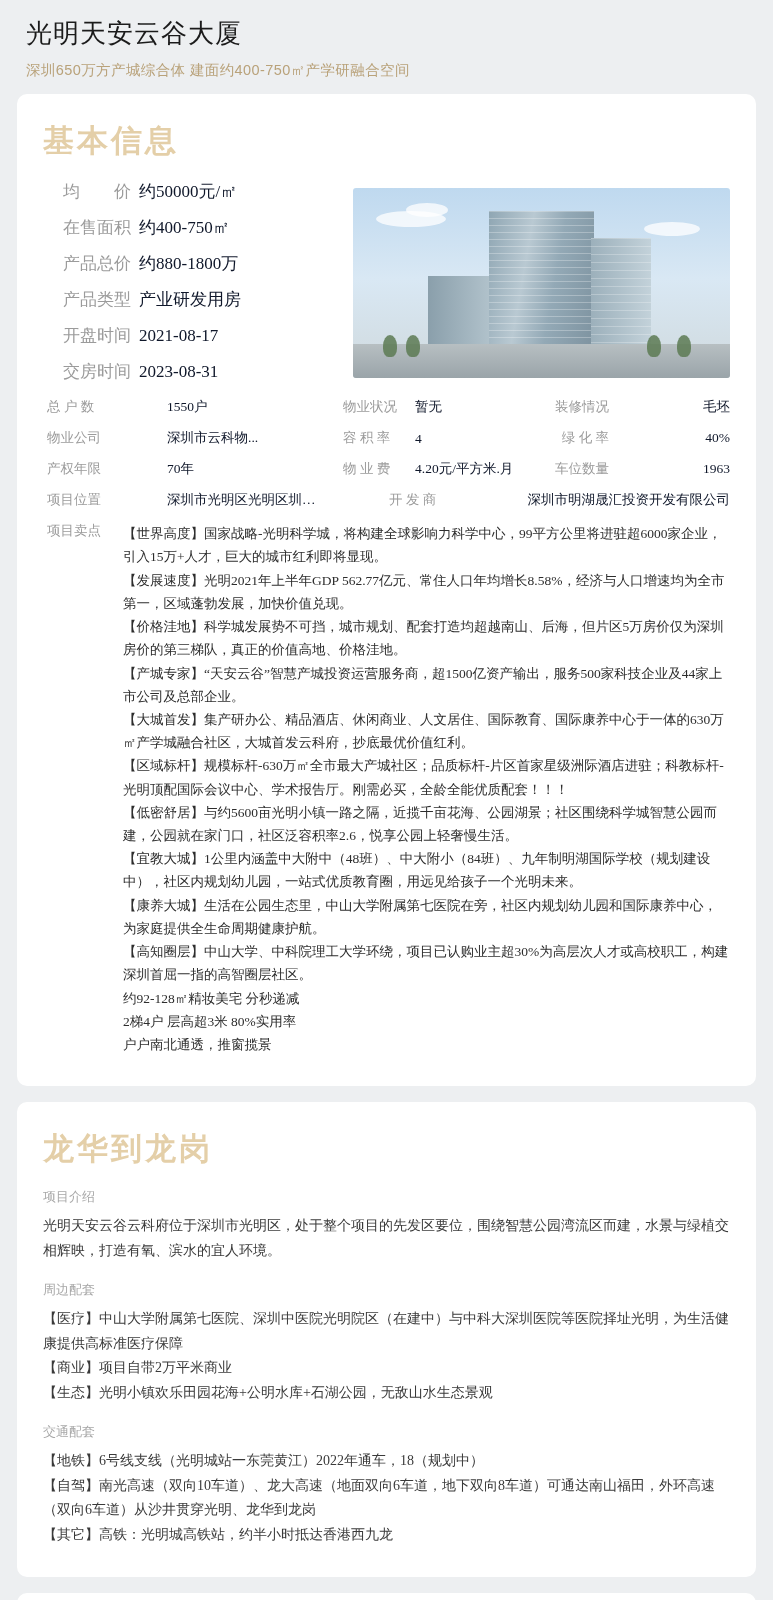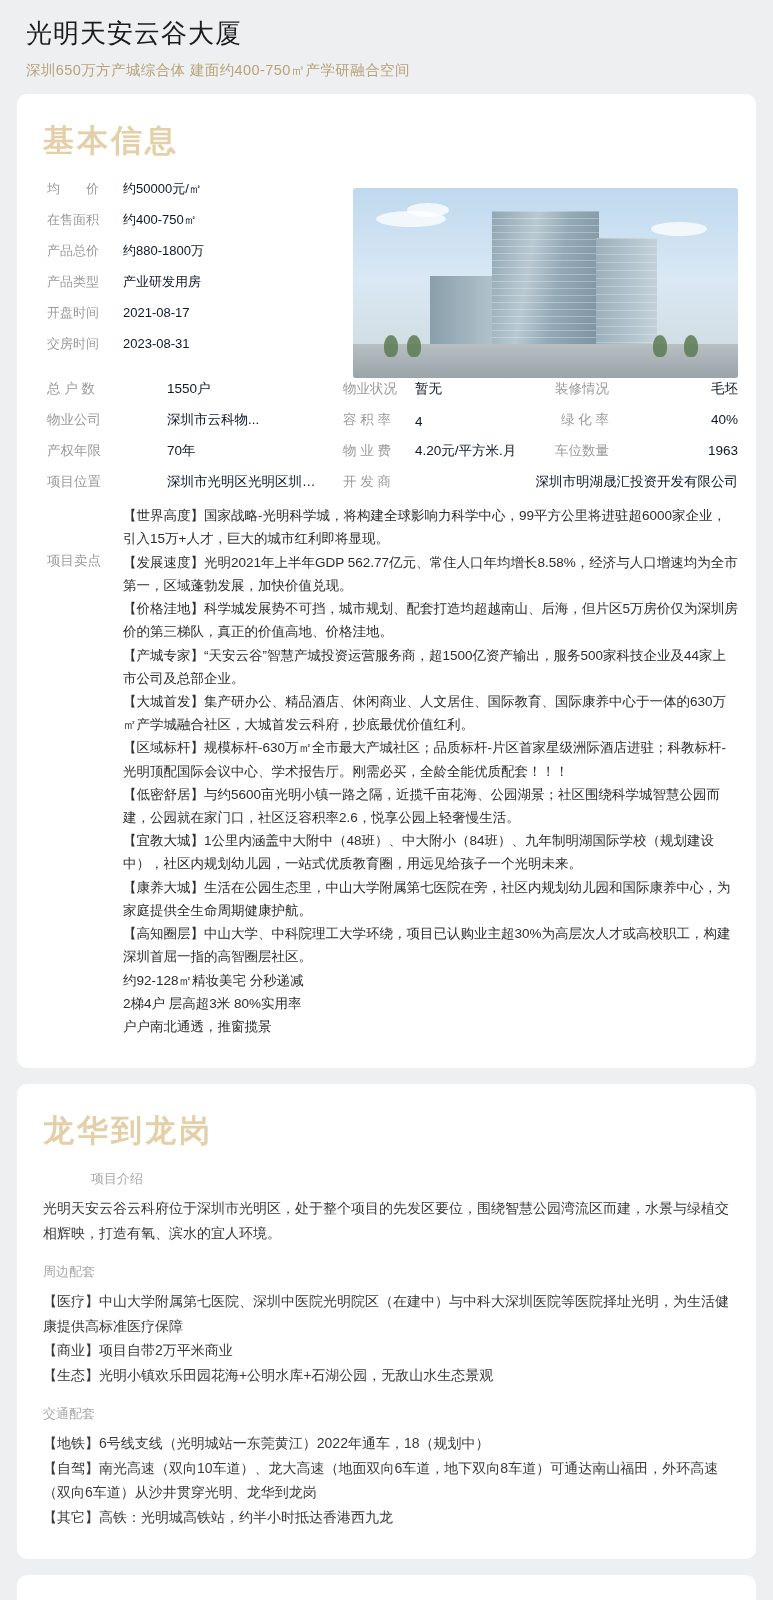--- a/index.html
+++ b/index.html
@@ -31,21 +31,21 @@
     letter-spacing: 0.4px;
   }
 
   
   .card {
     background: #ffffff;
     border-radius: 10px;
     margin: 0 17px 16px 17px;
     padding: 22px 22px 26px 22px;
   }
-  .card.pad-lg { padding: 26px 18px 30px 26px; }
+  .card.pad-lg { padding: 26px 26px 30px 26px; font-family: Liberation Serif, serif; }
 
   .section-title {
     font-size: 31px;
     font-weight: bold;
     color: #e4cfa8;
     letter-spacing: 3px;
     margin-bottom: 18px;
   }
 
   
@@ -116,21 +116,22 @@
     position: absolute; bottom: 11%; width: 14px; height: 22px;
     background: #5c7a52; border-radius: 50% 50% 40% 40%;
     opacity: .85;
   }
 
   
   .kv-row {
     display: flex;
     align-items: baseline;
     margin-bottom: 13px;
-    font-size: 13px;
+    font-size: 17px;
+    margin-left: 16px;
   }
   .kv-label {
     color: #9b9b9b;
     width: 76px;
     flex: 0 0 76px;
     letter-spacing: 0;
     white-space: nowrap;
   }
   .kv-label.spread {
     display: flex;
@@ -160,36 +161,36 @@
   .cell.c2 .kv-label { width: 72px; flex: 0 0 72px; }
   .cell.c3 .kv-label { width: 66px; flex: 0 0 66px; }
 
   
   .points {
     display: flex;
     font-size: 13.5px;
     margin-top: 2px;
     padding-left: 4px;
   }
-  .points .kv-label { width: 76px; flex: 0 0 76px; color:#9b9b9b;margin-top:48px; }
+  .points .kv-label { width: 76px; flex: 0 0 76px; color:#9b9b9b; }
   .points-body {
     flex: 1;
     color: #2d2d2d;
     line-height: 1.72;
     white-space: pre-wrap;
     word-break: break-all;
   }
 
   
   .sub-title {
     font-size: 13px;
     color: #a8a8a8;
     margin: 18px 0 8px 0;
   }
-  .sub-title.first { margin-top: 8px; margin-left: 48px; }
+  .sub-title.first { margin-top: 8px; }
   .para {
     font-size: 14px;
     line-height: 1.75;
     color: #3a3a3a;
     white-space: pre-wrap;
     word-break: break-all;
   }
 
   
   .consultant-card {
@@ -304,21 +305,21 @@
           <span class="kv-label">车位数量</span>
           <span class="kv-value">1963</span>
         </div>
       </div>
 
       <div class="grid-row">
         <div class="cell c1">
           <span class="kv-label spread">项目位置</span>
           <span class="kv-value">深圳市光明区光明区圳…</span>
         </div>
-        <div class="cell c2" style="flex:0 0 72px;">
+        <div class="cell c2" style="flex:0 0 72px;margin-left:46px;">
           <span class="kv-label">开 发 商</span>
         </div>
         <div class="cell c3">
           <span class="kv-value">深圳市明湖晟汇投资开发有限公司</span>
         </div>
       </div>
 
     </div>
 
     <div class="points">

